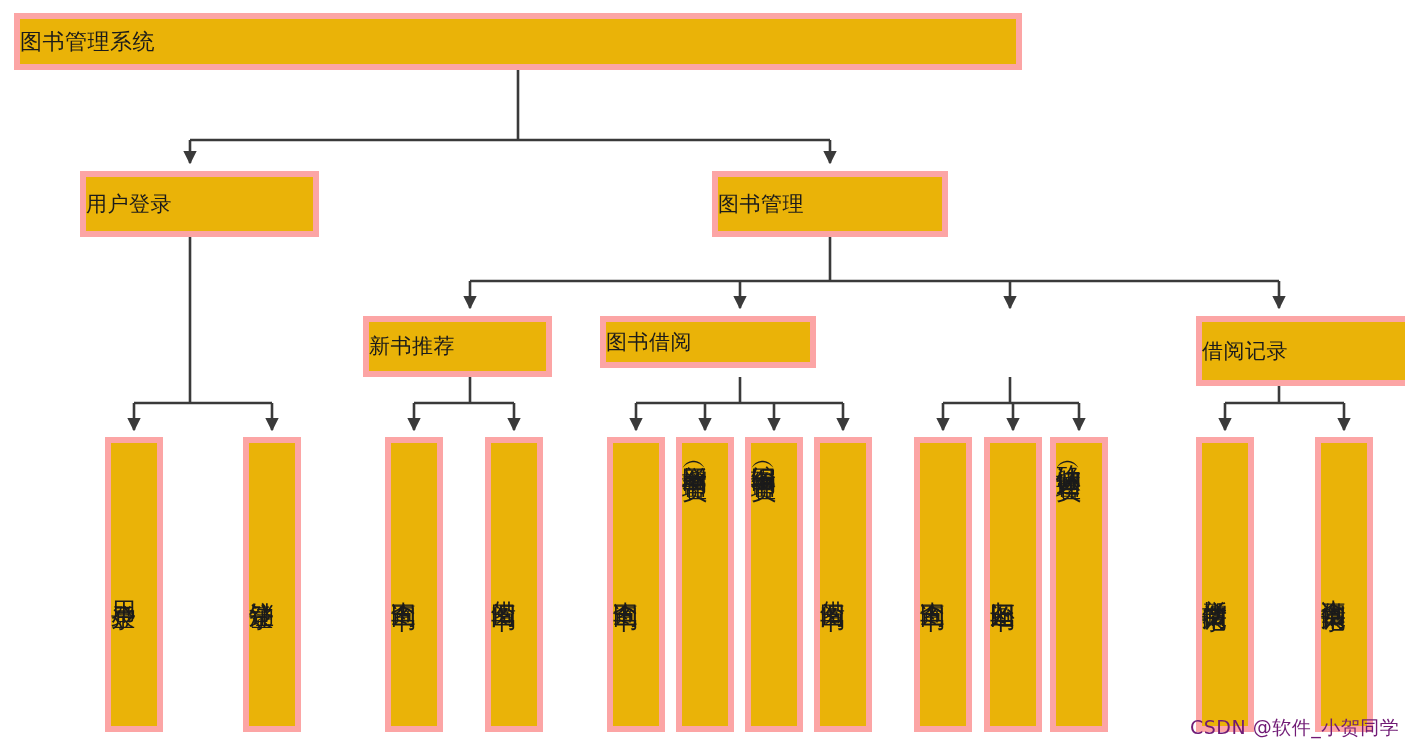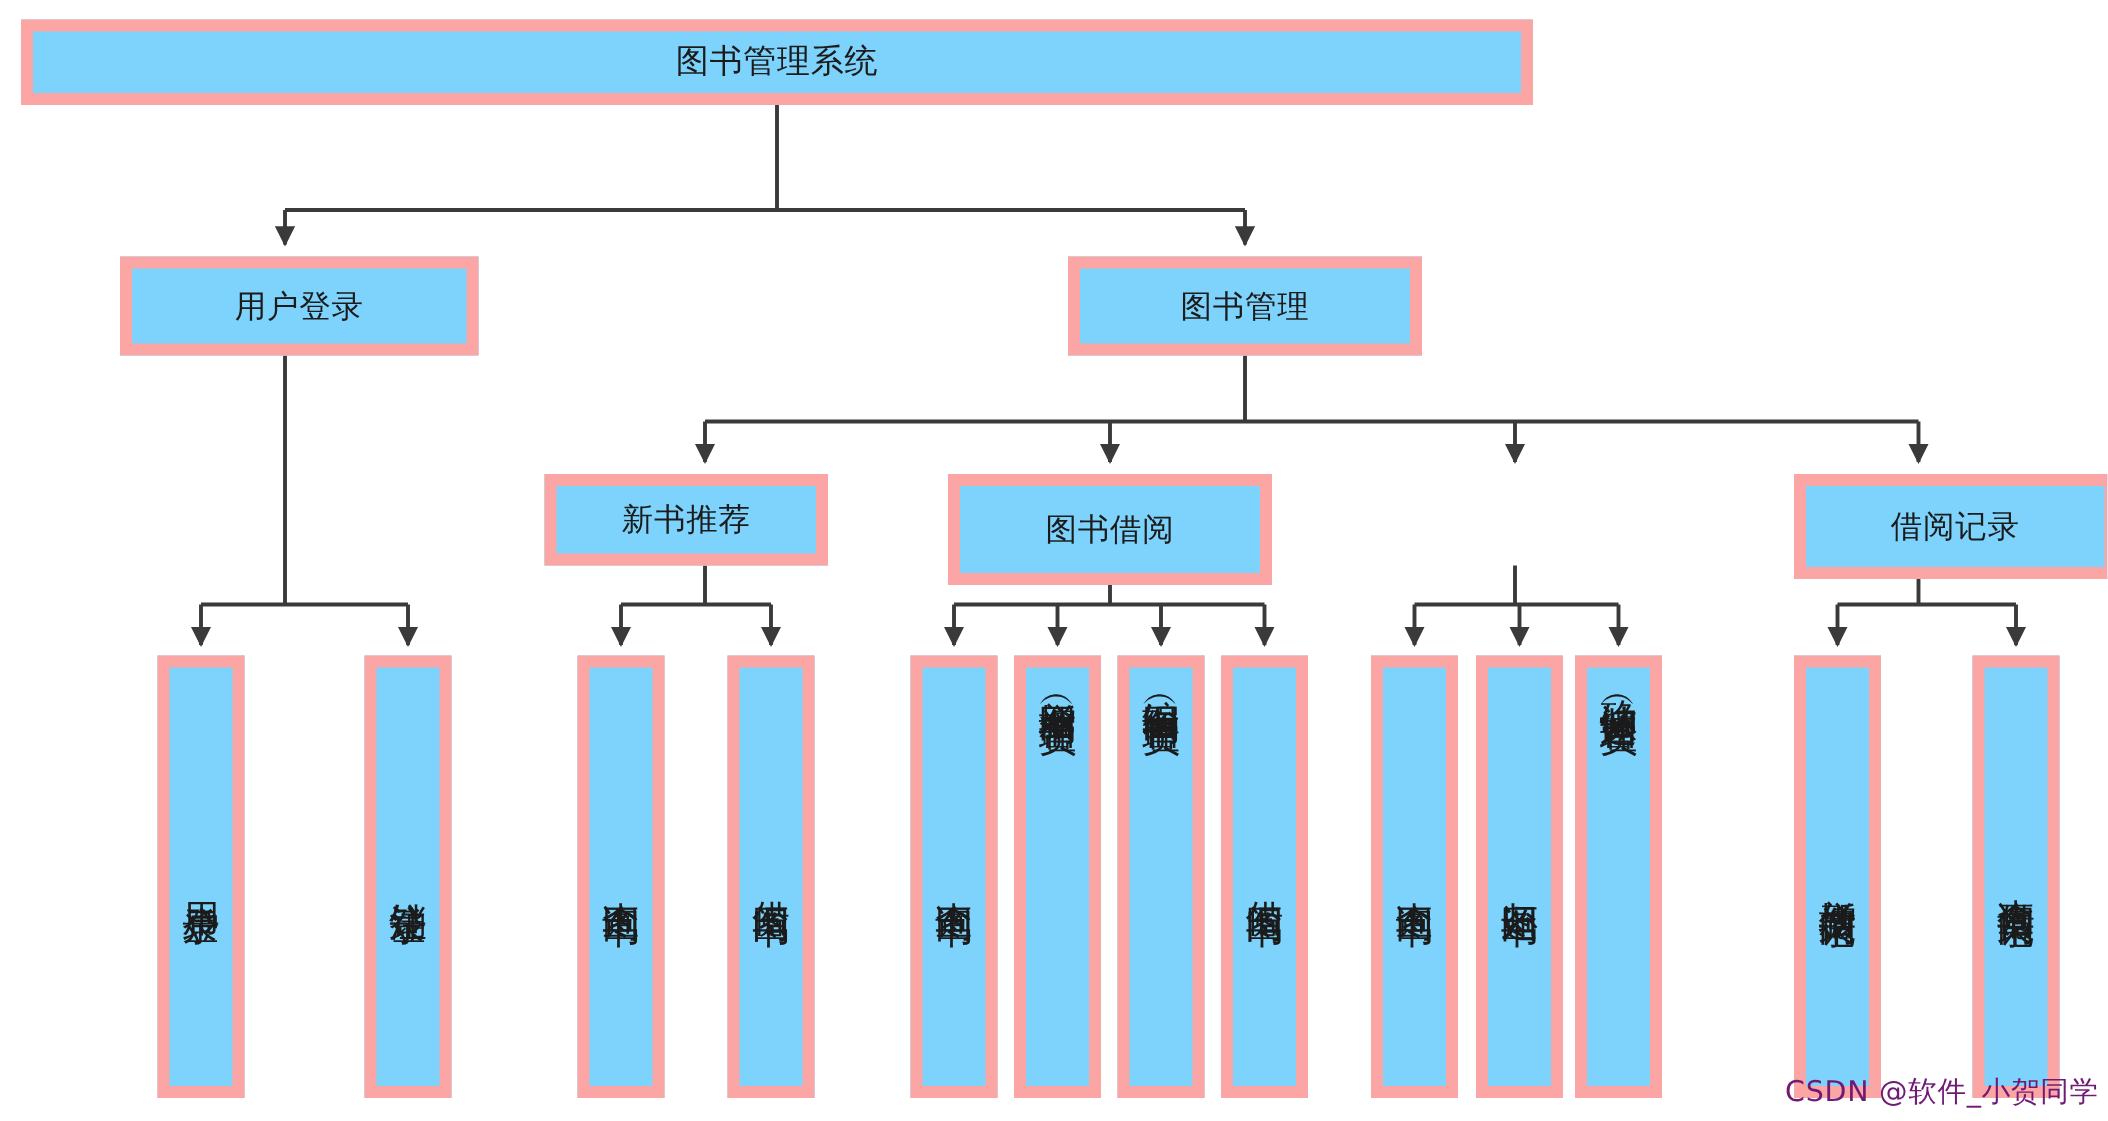--- a/index.html
+++ b/index.html
@@ -21,25 +21,24 @@
     position: absolute;
     left: 0;
     top: 0;
     width: 1405px;
     height: 747px;
     pointer-events: none;
   }
   .node {
     position: absolute;
     box-sizing: border-box;
-    background: #7dd3fc;
-    border: 8px solid #fca5a5;
+    background: #eab308;
+    border: 6px solid #fca5a5;
     display: flex;
     align-items: center;
-    justify-content: center;
     color: #1b1b1b;
     z-index: 2;
   }
   .node .label {
     text-align: center;
     line-height: 1.06;
     letter-spacing: 0.5px;
   }
   
   .node.horiz .label {
@@ -137,21 +136,21 @@
   <div class="node horiz" style="left:80px; top:171px; width:239px; height:66px;">
     <span class="label">用户登录</span>
   </div>
   <div class="node horiz" style="left:712px; top:171px; width:236px; height:66px;">
     <span class="label">图书管理</span>
   </div>
 
   <div class="node horiz" style="left:363px; top:316px; width:189px; height:61px;">
     <span class="label">新书推荐</span>
   </div>
-  <div class="node horiz" style="left:632px; top:316px; width:216px; height:74px;">
+  <div class="node horiz" style="left:600px; top:316px; width:216px; height:52px;">
     <span class="label">图书借阅</span>
   </div>
   <div class="node horiz" style="left:1172px; top:316px; width:215px; height:70px;margin-left:24px;">
     <span class="label">借阅记录</span>
   </div>
 
   <div class="node vert" style="left:105px; top:437px; width:58px; height:295px;">
     <span class="label">用户登录</span>
   </div>
   <div class="node vert" style="left:243px; top:437px; width:58px; height:295px;">

